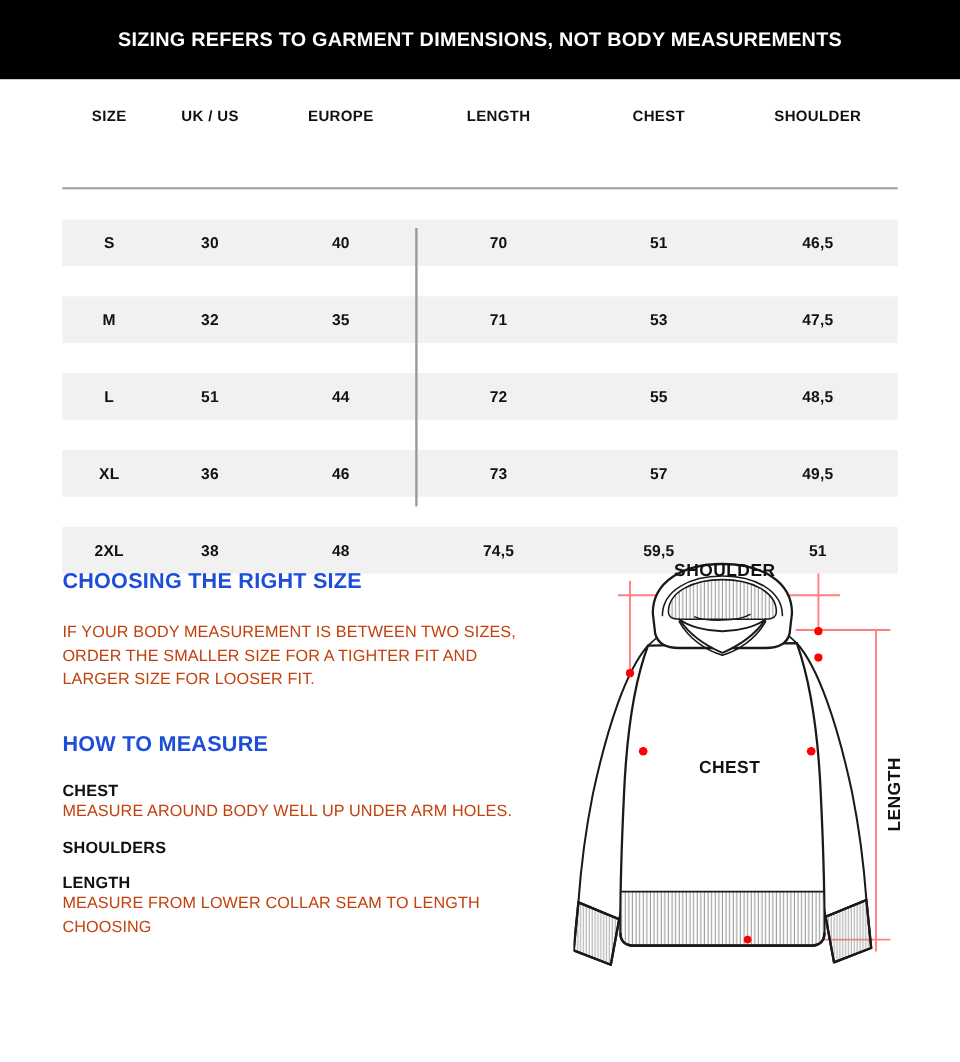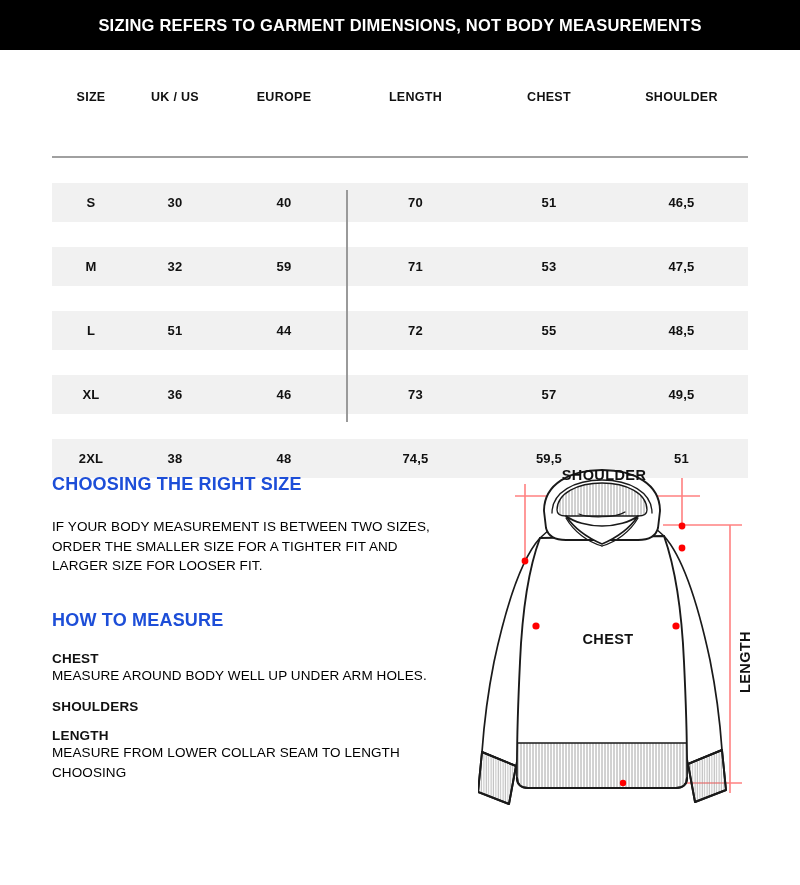--- a/index.html
+++ b/index.html
@@ -19,21 +19,21 @@
     background: #ffffff;
     overflow: hidden;
   }
 
   
   .banner {
     position: absolute;
     left: 0;
     top: 0;
     width: 800px;
-    height: 50px;
+    height: 66px;
     background: #000000;
     display: flex;
     align-items: center;
     justify-content: center;
   }
   .banner-text {
     color: #ffffff;
     font-size: 16.5px;
     font-weight: bold;
     letter-spacing: 0.2px;
@@ -122,21 +122,21 @@
   .h-big {
     font-size: 18px;
     font-weight: bold;
     color: #1d4ed8;
     letter-spacing: 0.2px;
     margin: 0;
   }
   .body-txt {
     font-size: 13.5px;
     font-weight: normal;
-    color: #000000;
+    color: #c2410c;
     line-height: 19.5px;
     letter-spacing: 0.1px;
     margin: 0;
   }
   .sub-h {
     font-size: 13.5px;
     font-weight: bold;
     color: #111111;
     letter-spacing: 0.2px;
     margin: 0;
@@ -207,21 +207,21 @@
           <td>51</td>
           <td>46,5</td>
         </tr>
         <tr class="gap-row">
             <td colspan="6"></td>
           </tr>
 
         <tr class="data-row">
           <td>M</td>
           <td>32</td>
-          <td>59</td>
+          <td>35</td>
           <td>71</td>
           <td>53</td>
           <td>47,5</td>
         </tr>
         <tr class="gap-row">
             <td colspan="6"></td>
           </tr>
 
         <tr class="data-row">
           <td>L</td>

